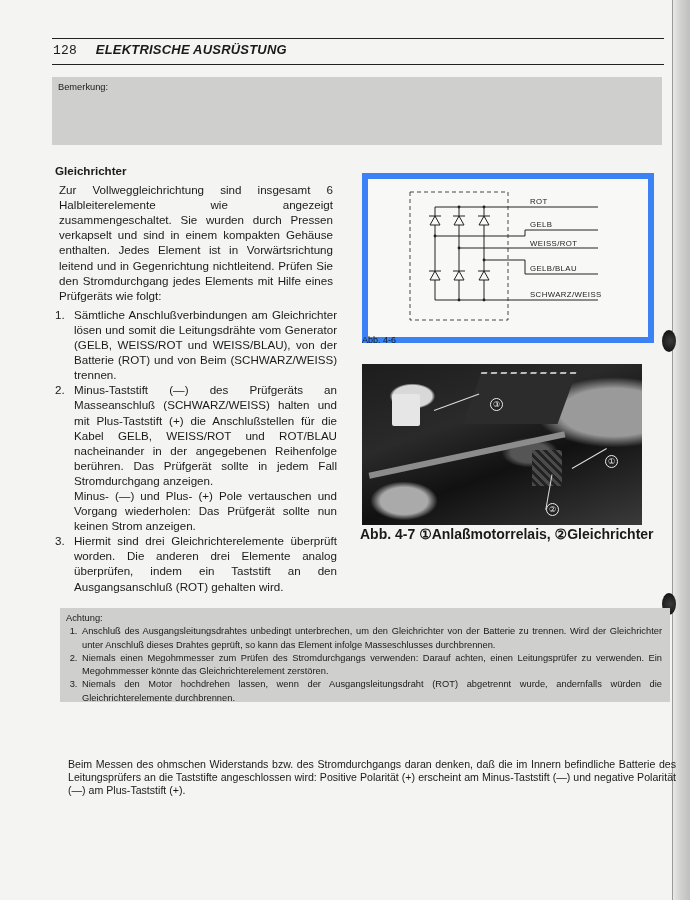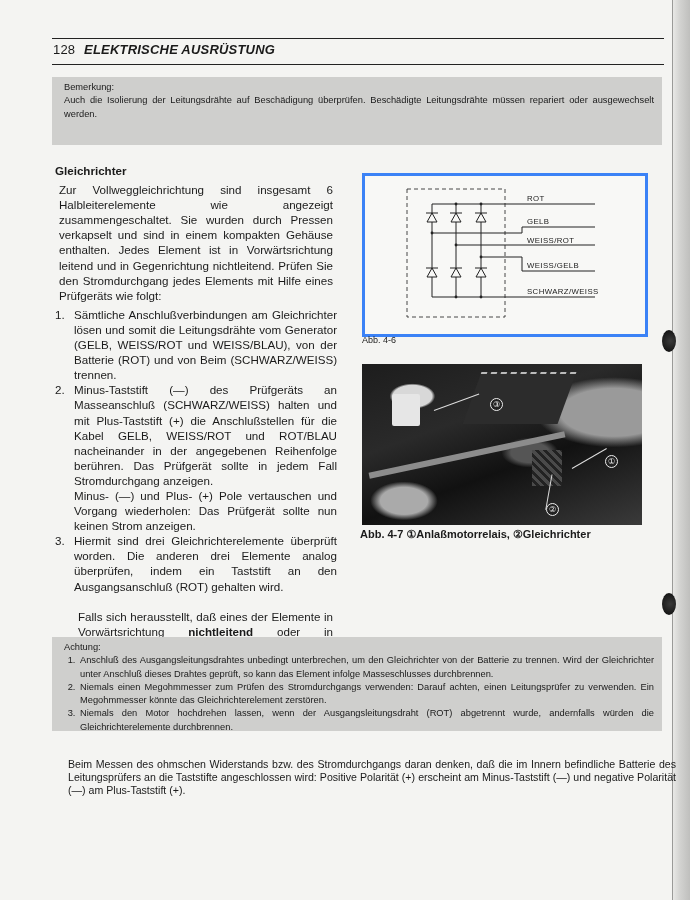--- a/index.html
+++ b/index.html
@@ -17,45 +17,45 @@
   .punch-hole {
     position: absolute; width: 14px; height: 22px; border-radius: 50%;
     background: radial-gradient(circle at 60% 50%, #3a3a3a, #0a0a0a);
     left: 662px;
   }
   .rule { position: absolute; left: 52px; width: 612px; height: 0; border-top: 1.5px solid #222; }
   .header {
     position: absolute; left: 53px; top: 42px; font-size: 13px; font-weight: bold;
     letter-spacing: 0.2px;
   }
-  .header .num { font-weight: normal; font-family: Liberation Sans, sans-serif; margin-right: 5px; }
+  .header .num { font-weight: normal; font-family: Liberation Mono, monospace; margin-right: 15px; }
   .header .title { font-style: italic; font-weight: bold; }
 
   .note-box {
     position: absolute; left: 52px; width: 610px; background: #cfcfcd;
-    font-size: 9.3px; line-height: 13.3px; padding: 4px 8px 4px 12px; box-sizing: border-box;
+    font-size: 9.3px; line-height: 13.3px; padding: 4px 8px 4px 6px; box-sizing: border-box;
   }
   .note-box p { margin: 0; text-align: justify; }
   .note-box ol { margin: 0; padding-left: 14px; }
   .note-box li { text-align: justify; padding-left: 2px; }
 
   .col-left {
     position: absolute; left: 55px; top: 163px; width: 282px;
     font-size: 11.6px; line-height: 15.1px;
   }
   .col-left h3 { margin: 0 0 2px 0; font-size: 11.6px; font-weight: bold; }
   .col-left p { margin: 4px; text-align: justify; }
   .col-left ol { margin: 0; padding-left: 0; list-style: none; }
   .col-left li { position: relative; padding-left: 19px; text-align: justify; }
   .col-left li .n { position: absolute; left: 0; top: 0; }
   .col-left .outro { margin-top: 15px; padding-left: 19px; }
 
   .fig46 {
     position: absolute; left: 362px; top: 173px; width: 280px; height: 158px;
-    border: 3px solid #3b82f6; background: #f8f8f6;
+    border: 6px solid #3b82f6; background: #f8f8f6;
   }
   .fig46 svg { position: absolute; left: 0; top: 0; }
   .wire-label { position: absolute; font-size: 7.8px; letter-spacing: 0.4px; }
   .caption { position: absolute; font-size: 9px; }
 
   .photo {
     position: absolute; left: 362px; top: 364px; width: 280px; height: 161px;
     background:
       radial-gradient(ellipse at 18% 20%, #d8d8d8 0 6%, transparent 7%),
       radial-gradient(ellipse at 60% 55%, #555 0 8%, transparent 12%),
@@ -69,21 +69,21 @@
   .photo .fins { position: absolute; left: 170px; top: 86px; width: 30px; height: 36px;
     background: repeating-linear-gradient(45deg, #4a4a4a 0 3px, #222 3px 6px); }
   .photo .bar { position: absolute; left: 5px; top: 88px; width: 200px; height: 6px; background: #8c8c8c; transform: rotate(-12deg); }
   .callout {
     position: absolute; width: 11px; height: 11px; border-radius: 50%;
     border: 1px solid #eee; color: #eee; font-size: 8px; line-height: 11px; text-align: center;
     background: #222;
   }
   .callout-line { position: absolute; height: 1px; background: #ddd; transform-origin: left center; }
 
-  .fig47-caption { position: absolute; left: 360px; top: 528px; font-size: 11px; line-height: 13px; font-weight: bold; }
+  .fig47-caption { position: absolute; left: 360px; top: 528px; font-size: 14px; line-height: 13px; font-weight: bold; }
   .fig47-caption .indent { padding-left: 31px; display: block; }
 
   .bottom-para {
     position: absolute; left: 52px; top: 742px; width: 608px;
     font-size: 10.6px; line-height: 13.2px; text-align: justify;
   }
 </style>
 </head>
 <body>
 
@@ -93,21 +93,20 @@
 
 <div class="rule" style="top:38px"></div>
 <div class="header">
   <span class="num">128</span>
   <span class="title">ELEKTRISCHE AUSRÜSTUNG</span>
 </div>
 <div class="rule" style="top:64px"></div>
 
 <div class="note-box" style="top:77px; height:68px;">
   <p>Bemerkung:</p>
-  <p>Auch die Isolierung der Leitungsdrähte auf Beschädigung überprüfen. Beschädigte Leitungsdrähte müssen repariert oder ausgewechselt werden.</p>
 </div>
 
 <div class="col-left">
   <h3>Gleichrichter</h3>
   <p>Zur Vollweggleichrichtung sind insgesamt 6 Halbleiterelemente wie angezeigt zusammengeschaltet. Sie wurden durch Pressen verkapselt und sind in einem kompakten Gehäuse enthalten. Jedes Element ist in Vorwärtsrichtung leitend und in Gegenrichtung nichtleitend. Prüfen Sie den Stromdurchgang jedes Elements mit Hilfe eines Prüfgeräts wie folgt:</p>
   <ol>
     <li>
       <span class="n">1.</span>
       <span>Sämtliche Anschlußverbindungen am Gleichrichter lösen und somit die Leitungsdrähte vom Generator (GELB, WEISS/ROT und WEISS/BLAU), von der Batterie (ROT) und von Beim (SCHWARZ/WEISS) trennen.</span>
     </li>
@@ -157,21 +156,21 @@
       <circle cx="67" cy="57" r="1.4"></circle>
         <circle cx="91" cy="69" r="1.4"></circle>
         <circle cx="116" cy="81" r="1.4"></circle>
       <circle cx="91" cy="121" r="1.4"></circle>
         <circle cx="116" cy="121" r="1.4"></circle>
     </g>
   </svg>
   <span class="wire-label" style="left:162px; top:18px">ROT</span>
   <span class="wire-label" style="left:162px; top:41px">GELB</span>
   <span class="wire-label" style="left:162px; top:60px">WEISS/ROT</span>
-  <span class="wire-label" style="left:162px; top:85px">WEISS/GELB</span>
+  <span class="wire-label" style="left:162px; top:85px">GELB/BLAU</span>
   <span class="wire-label" style="left:162px; top:111px">SCHWARZ/WEISS</span>
 </div>
 <span class="caption" style="left:362px; top:335px">Abb. 4-6</span>
 
 <div class="photo">
   <div class="bar"></div>
   <div class="cover"></div>
   <div class="relay-box"></div>
   <div class="fins"></div>
   <div class="callout-line" style="left:72px; top:46px; width:48px; transform:rotate(-20deg)"></div>
@@ -180,21 +179,21 @@
   <div class="callout" style="left:243px; top:91px">①</div>
   <div class="callout-line" style="left:190px; top:110px; width:36px; transform:rotate(100deg)"></div>
   <div class="callout" style="left:184px; top:139px">②</div>
 </div>
 <div class="fig47-caption">
   <span>Abb. 4-7</span>
   <span>①</span><span>Anlaßmotorrelais,</span>
   <span>②</span><span>Gleichrichter</span>
 </div>
 
-<div class="note-box" style="top:637px; height:94px;">
+<div class="note-box" style="top:608px; height:94px;margin-left:8px;">
   <p>Achtung:</p>
   <ol>
     <li>Anschluß des Ausgangsleitungsdrahtes unbedingt unterbrechen, um den Gleichrichter von der Batterie zu trennen. Wird der Gleichrichter unter Anschluß dieses Drahtes geprüft, so kann das Element infolge Masseschlusses durchbrennen.</li>
     <li>Niemals einen Megohmmesser zum Prüfen des Stromdurchgangs verwenden: Darauf achten, einen Leitungsprüfer zu verwenden. Ein Megohmmesser könnte das Gleichrichterelement zerstören.</li>
     <li>Niemals den Motor hochdrehen lassen, wenn der Ausgangsleitungsdraht (ROT) abgetrennt wurde, andernfalls würden die Gleichrichterelemente durchbrennen.</li>
   </ol>
 </div>
 
 <p class="bottom-para" style="margin:16px">Beim Messen des ohmschen Widerstands bzw. des Stromdurchgangs daran denken, daß die im Innern befindliche Batterie des Leitungsprüfers an die Taststifte angeschlossen wird: Positive Polarität (+) erscheint am Minus-Taststift (—) und negative Polarität (—) am Plus-Taststift (+).</p>
 

